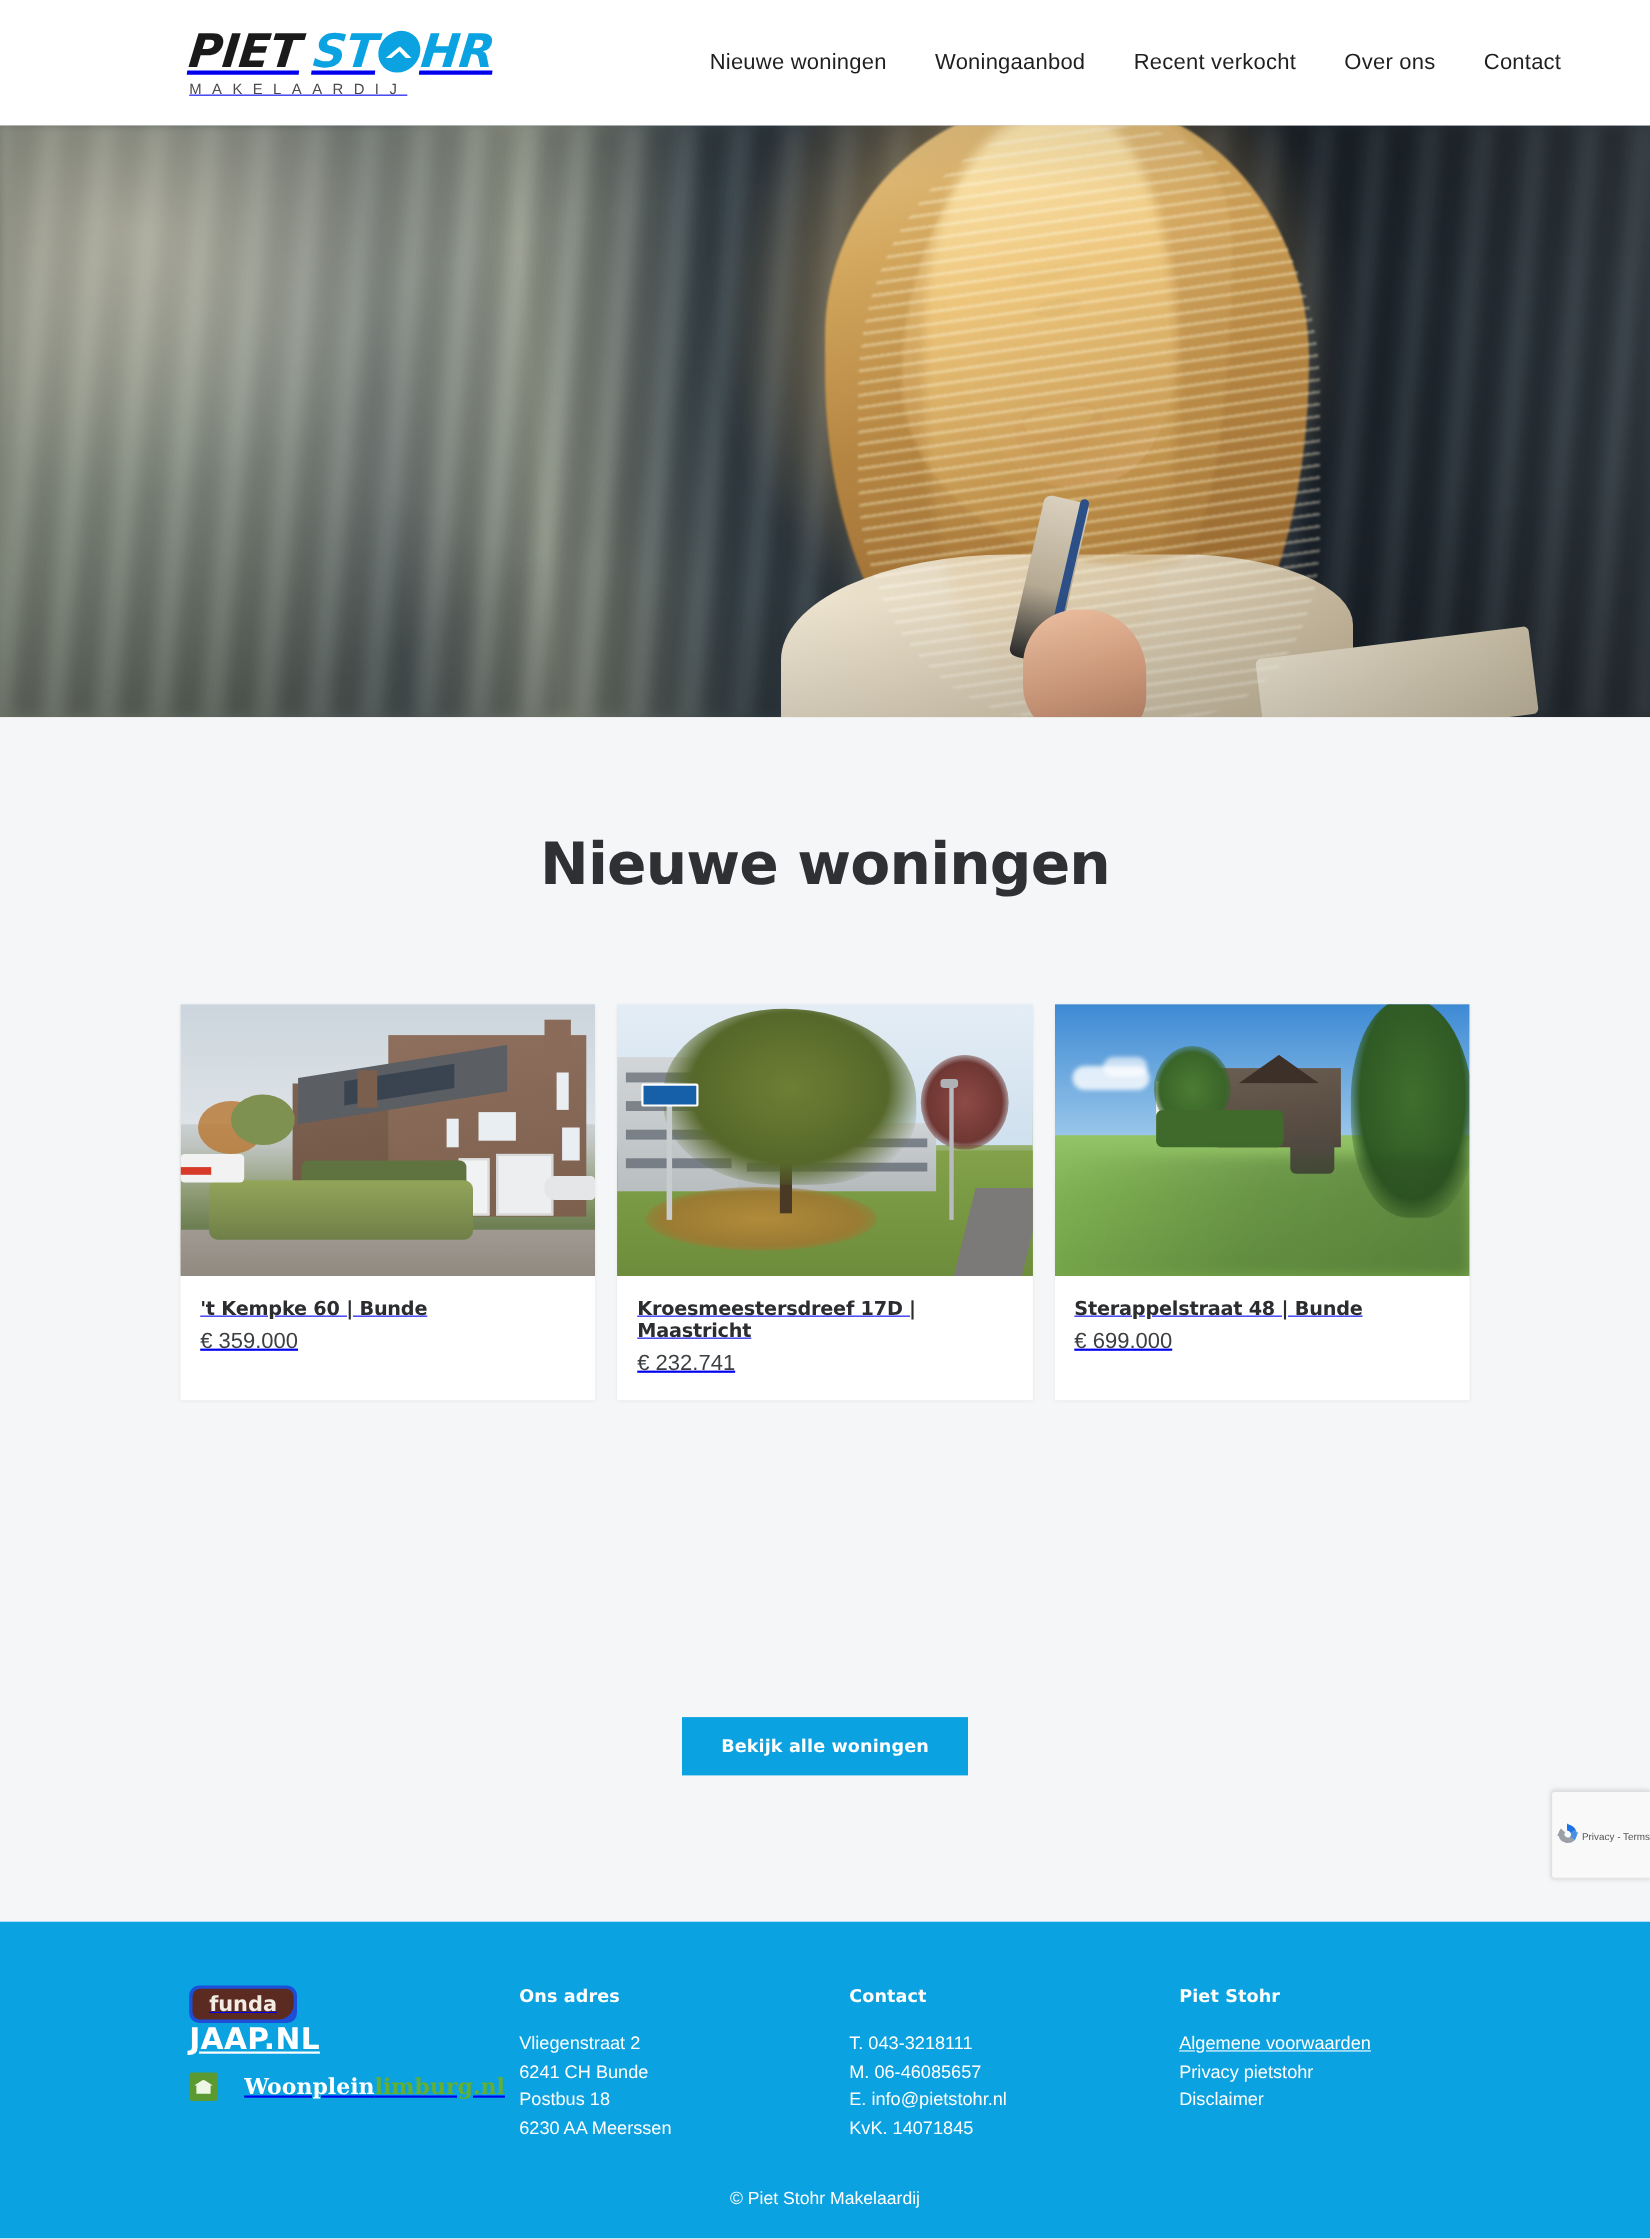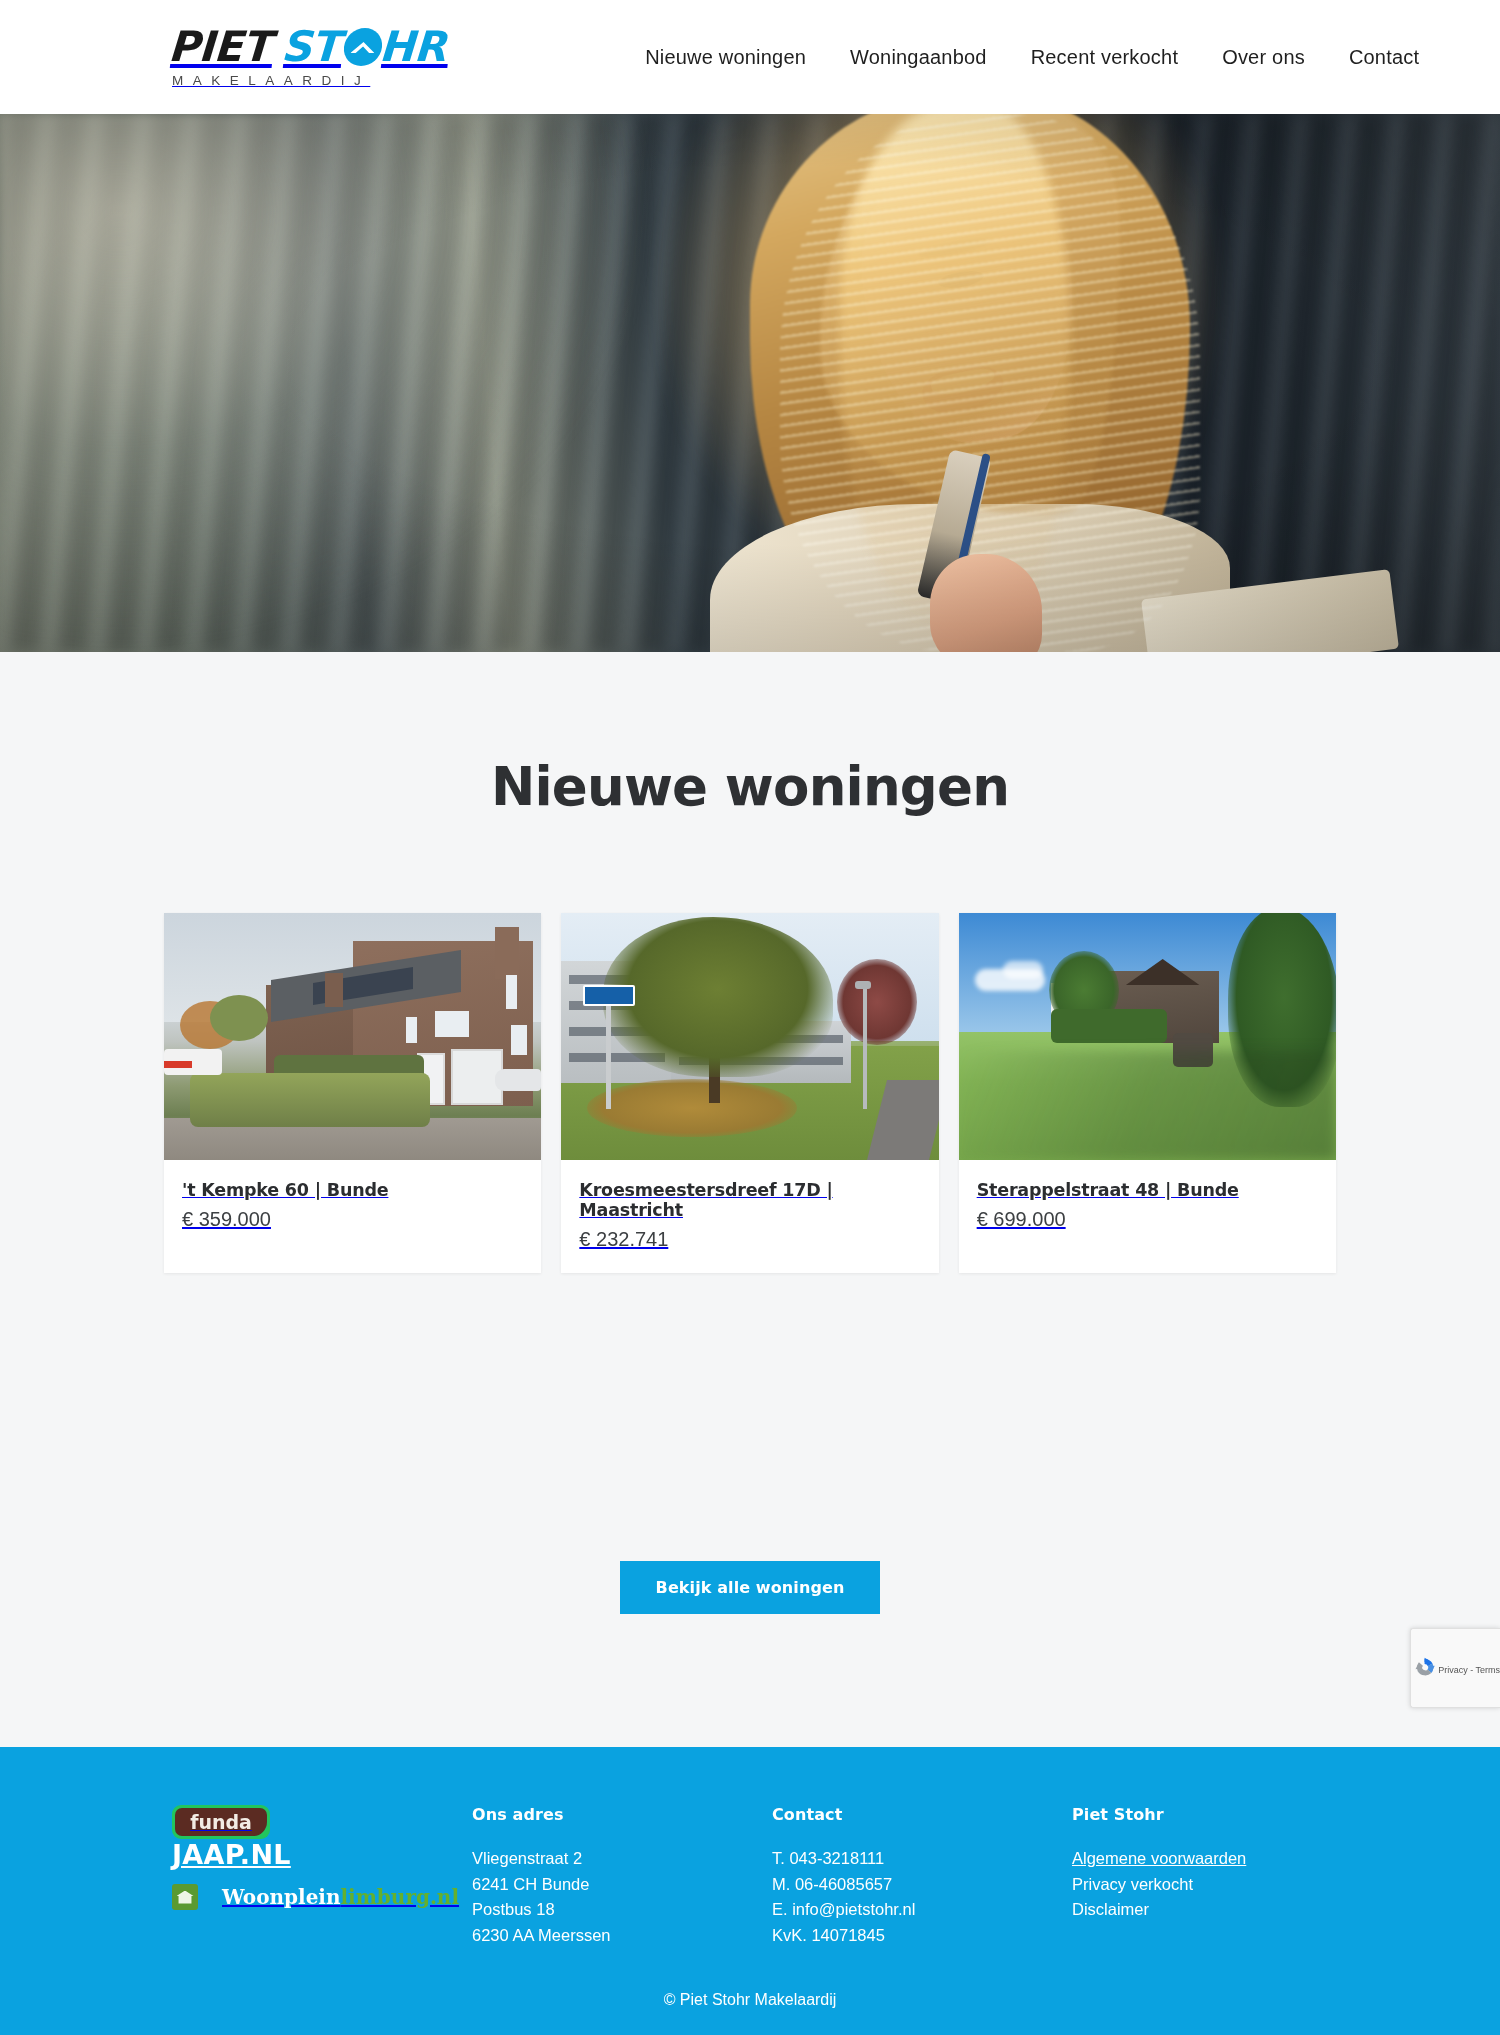--- a/index.html
+++ b/index.html
@@ -323,21 +323,21 @@
     position:relative;
   }
   .footer-inner{
     display:flex;
     margin-left:172px;
     gap:0;
   }
   .fcol-logos{ width:300px; }
   .funda{
     width:98px;height:34px;
-    background:#22c55e;
+    background:#1d4ed8;
     border-radius:9px;
     display:flex;align-items:center;justify-content:center;
     padding:3px;
   }
   .funda-in{
     width:100%;height:100%;
     background:#5b2b22;
     border-radius:7px 7px 14px 7px;
     color:#f2ece4;
     font-size:19px;
@@ -561,19 +561,19 @@
       <h4>Contact</h4>
       <p>T. 043-3218111</p>
       <p>M. 06-46085657</p>
       <p>E. info@pietstohr.nl</p>
       <p>KvK. 14071845</p>
     </div>
 
     <div class="fcol">
       <h4>Piet Stohr</h4>
       <a class="underline" href="#">Algemene voorwaarden</a>
-      <a href="#">Privacy verkocht</a>
+      <a href="#">Privacy pietstohr</a>
       <a href="#">Disclaimer</a>
     </div>
 
   </div>
   <div class="copyright">© Piet Stohr Makelaardij</div>
 </div>
 
 </body></html>

